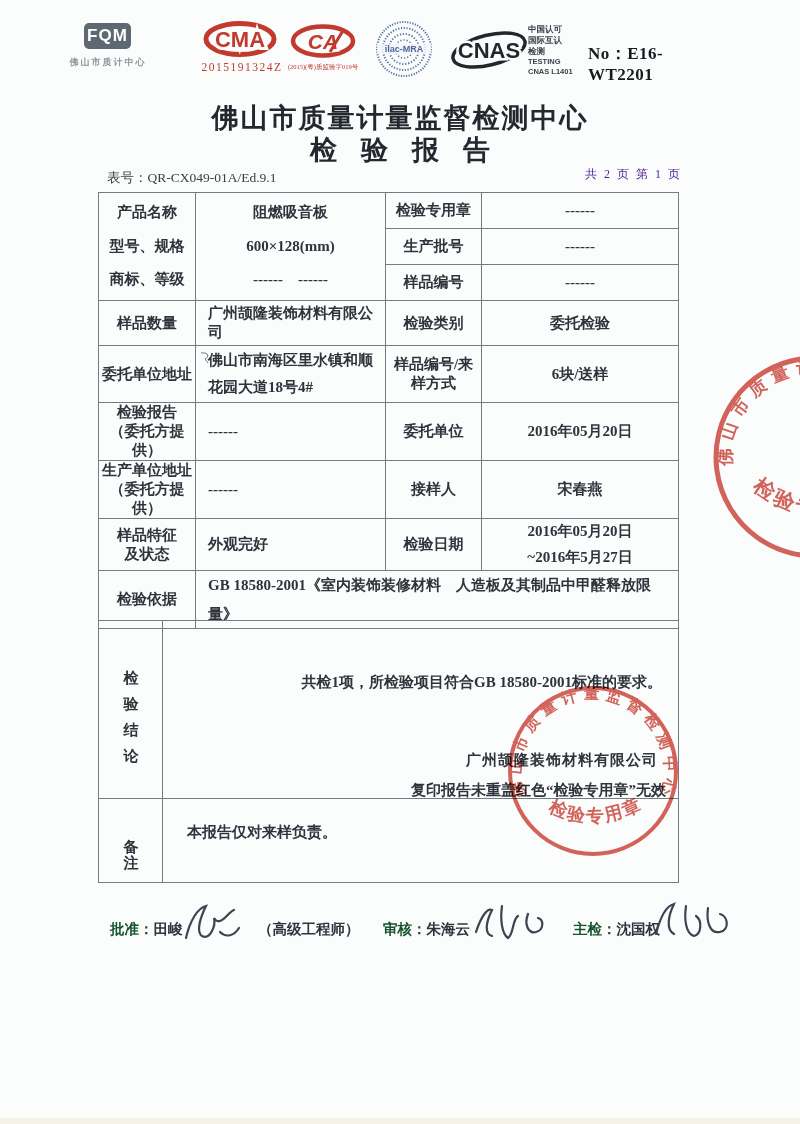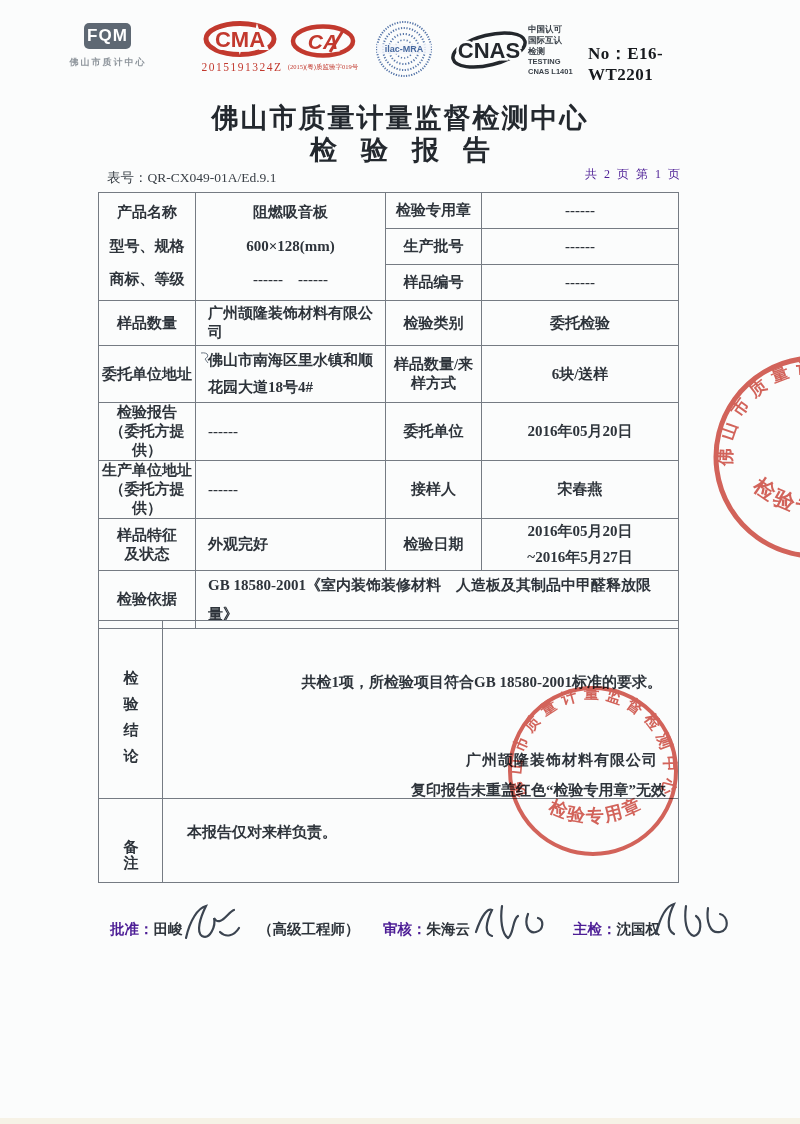--- a/index.html
+++ b/index.html
@@ -58,21 +58,21 @@
   .v-label-sm { writing-mode:vertical-rl; text-orientation:upright; letter-spacing:14px;
     margin:0 auto; text-align:center; }
   .concl-cell { position:relative; }
   .concl-text { position:absolute; left:28px; top:52px; right:16px; text-align:right; }
   .concl-date { position:absolute; right:20px; top:130px; letter-spacing:1px; }
   .concl-note { position:absolute; right:12px; top:160px; }
   .remark-cell { vertical-align:top; text-align:left; padding:24px 0 0 24px; }
 
   
   .foot { position:absolute; left:0; top:892px; width:800px; height:70px; font-size:14.5px; font-weight:bold; }
-  .foot span.lab { color:#4c1d95; }
+  .foot span.lab { color:#14532d; }
   .fp { position:absolute; top:28px; white-space:nowrap; }
   .sig { position:absolute; }
 
   
   .stamp { position:absolute; mix-blend-mode:multiply; opacity:.82; }
   .stamp-center { left:498px; top:676px; }
   .stamp-right { left:700px; top:342px; transform:rotate(14deg); }
 </style>
 </head>
 <body>
@@ -154,21 +154,21 @@
     </tr>
     <tr style="height:45px">
       <td class="c-lab">样品数量</td>
       <td class="val-left">广州颉隆装饰材料有限公司</td>
       <td class="c-lab">检验类别</td>
       <td class="c-lab">委托检验</td>
     </tr>
     <tr style="height:57px">
       <td class="c-lab">委托单位地址</td>
       <td class="val-left" style="line-height:1.8">佛山市南海区里水镇和顺花园大道18号4#</td>
-      <td class="c-lab" style="padding:0 6px">样品数量/来样方式</td>
+      <td class="c-lab" style="padding:0 6px">样品编号/来样方式</td>
       <td class="c-lab">6块/送样</td>
     </tr>
     <tr style="height:53px">
       <td class="c-lab pre">检验报告
 （委托方提供）</td>
       <td class="val-left">------</td>
       <td class="c-lab">委托单位</td>
       <td class="c-lab">2016年05月20日</td>
     </tr>
     <tr style="height:55px">

